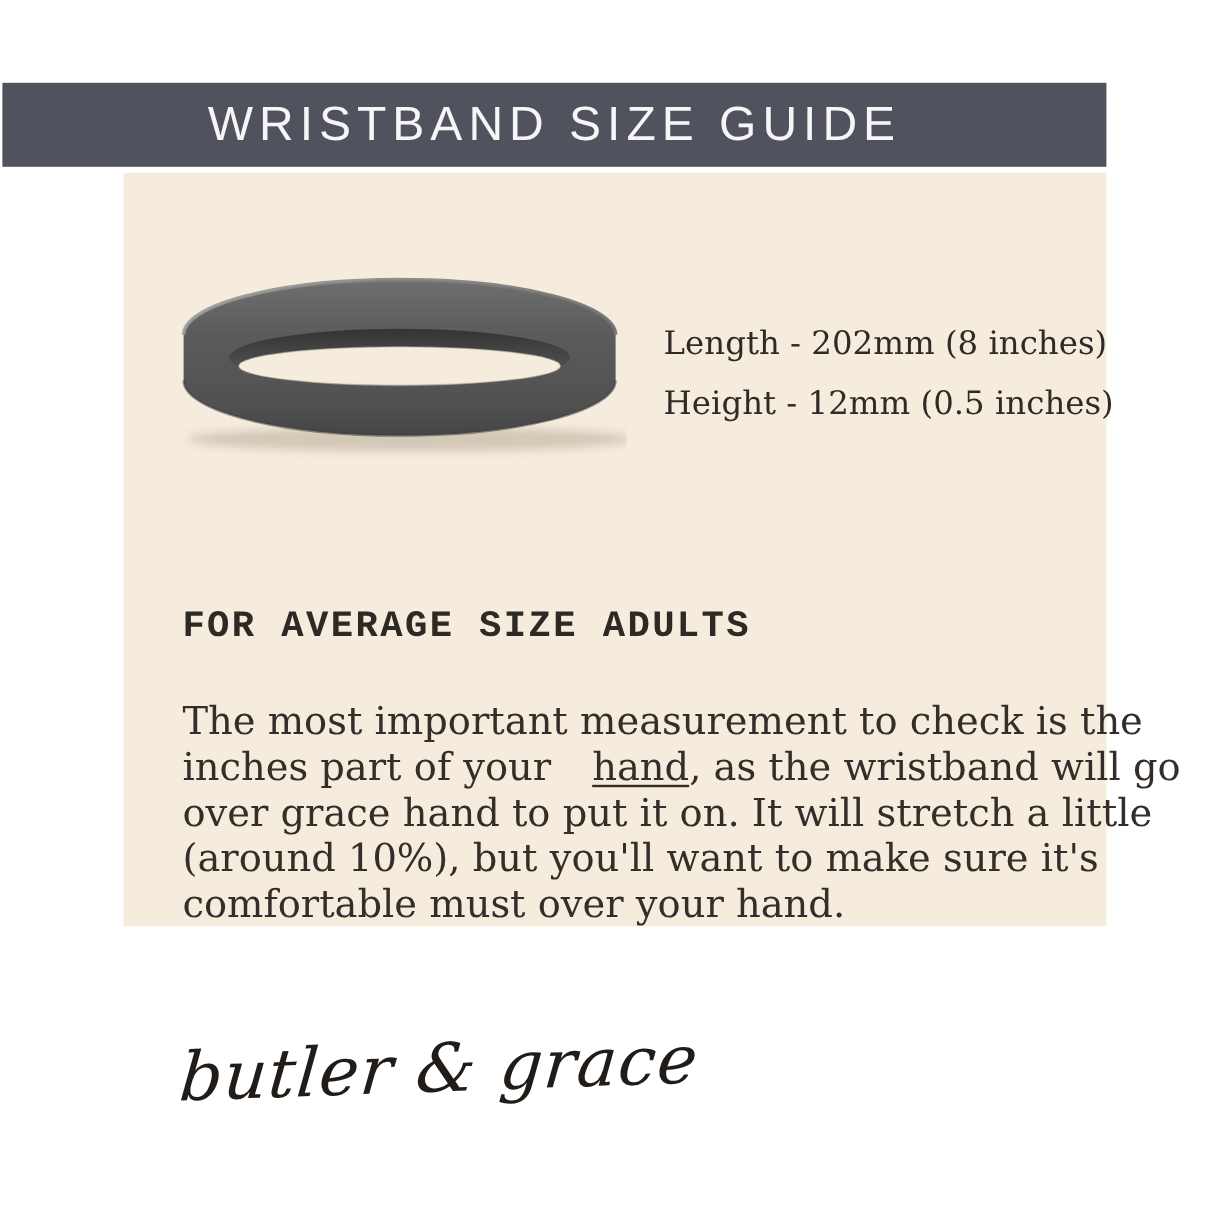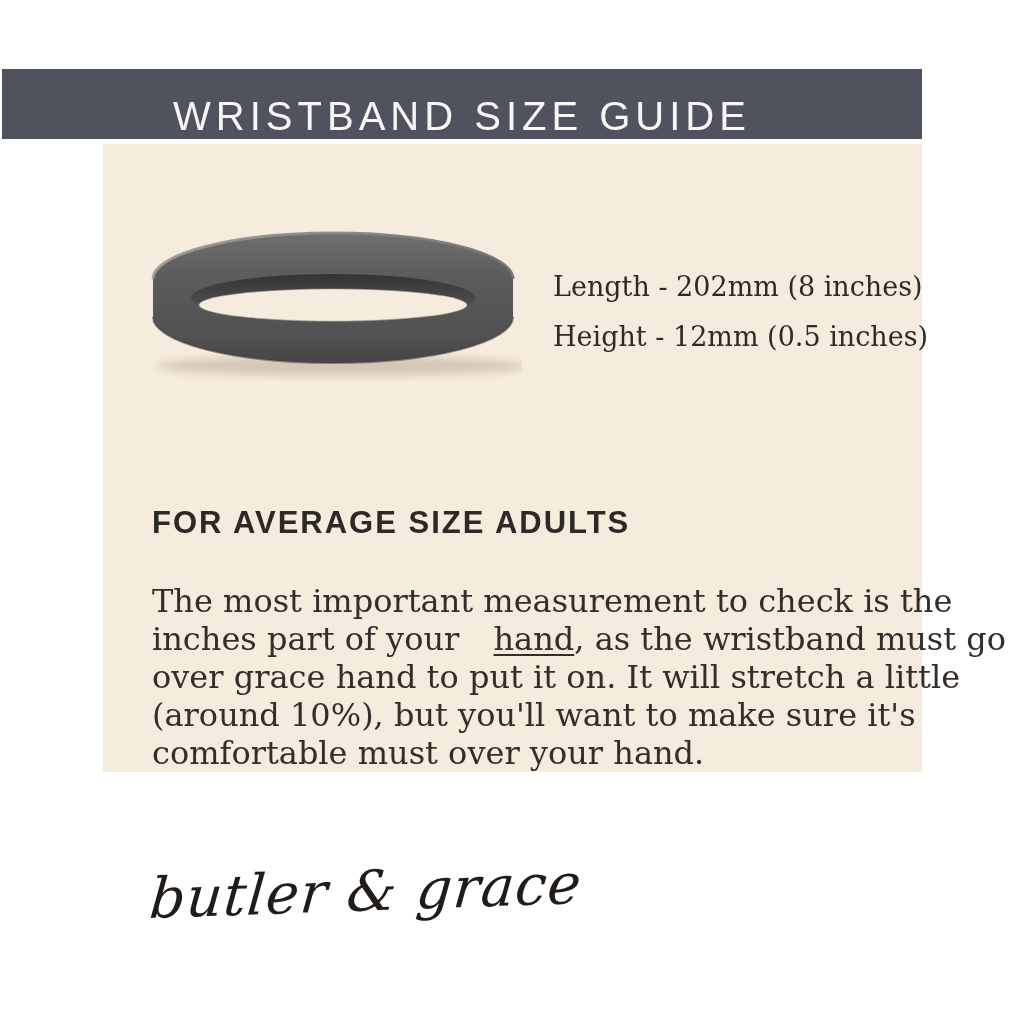--- a/index.html
+++ b/index.html
@@ -12,21 +12,21 @@
     font-family: "Liberation Sans", sans-serif;
   }
 
   
   .banner {
     position: absolute;
     left: 2px; top: 69px;
     width: 920px; height: 70px;
     background: #50535e;
     display: flex;
-    align-items: flex-end;
+    align-items: center;
     justify-content: center;
   }
   .banner h1 {
     margin: 0;
     font-family: "Liberation Sans", sans-serif;
     font-weight: 400;
     font-size: 40px;
     letter-spacing: 5px;
     color: #f7f5f6;
     white-space: nowrap;
@@ -56,21 +56,21 @@
     line-height: 50px;
     color: #2e2a26;
     white-space: nowrap;
   }
 
   
   .heading {
     position: absolute;
     left: 49px; top: 361px;
     margin: 0;
-    font-family: Liberation Sans, sans-serif;
+    font-family: Liberation Mono, monospace;
     font-weight: 700;
     font-size: 31px;
     letter-spacing: 2px;
     color: #2d2a25;
     white-space: nowrap;
   }
 
   
   .body-text {
     position: absolute;
@@ -152,21 +152,21 @@
 
     <div class="measurements">
       <div>Length - 202mm (8 inches)</div>
       <div>Height - 12mm (0.5 inches)</div>
     </div>
 
     <h2 class="heading">FOR AVERAGE SIZE ADULTS</h2>
 
     <p class="body-text">
       <span class="line">The most important measurement to check is the</span>
-      <span class="line"><span>inches part of your </span><span class="u">hand</span><span>, as the wristband must go</span></span>
+      <span class="line"><span>inches part of your </span><span class="u">hand</span><span>, as the wristband will go</span></span>
       <span class="line">over grace hand to put it on. It will stretch a little</span>
       <span class="line">(around 10%), but you'll want to make sure it's</span>
       <span class="line">comfortable must over your hand.</span>
     </p>
 
     <div class="signature">butler &amp; grace</div>
 
   </main>
 </div>
 

